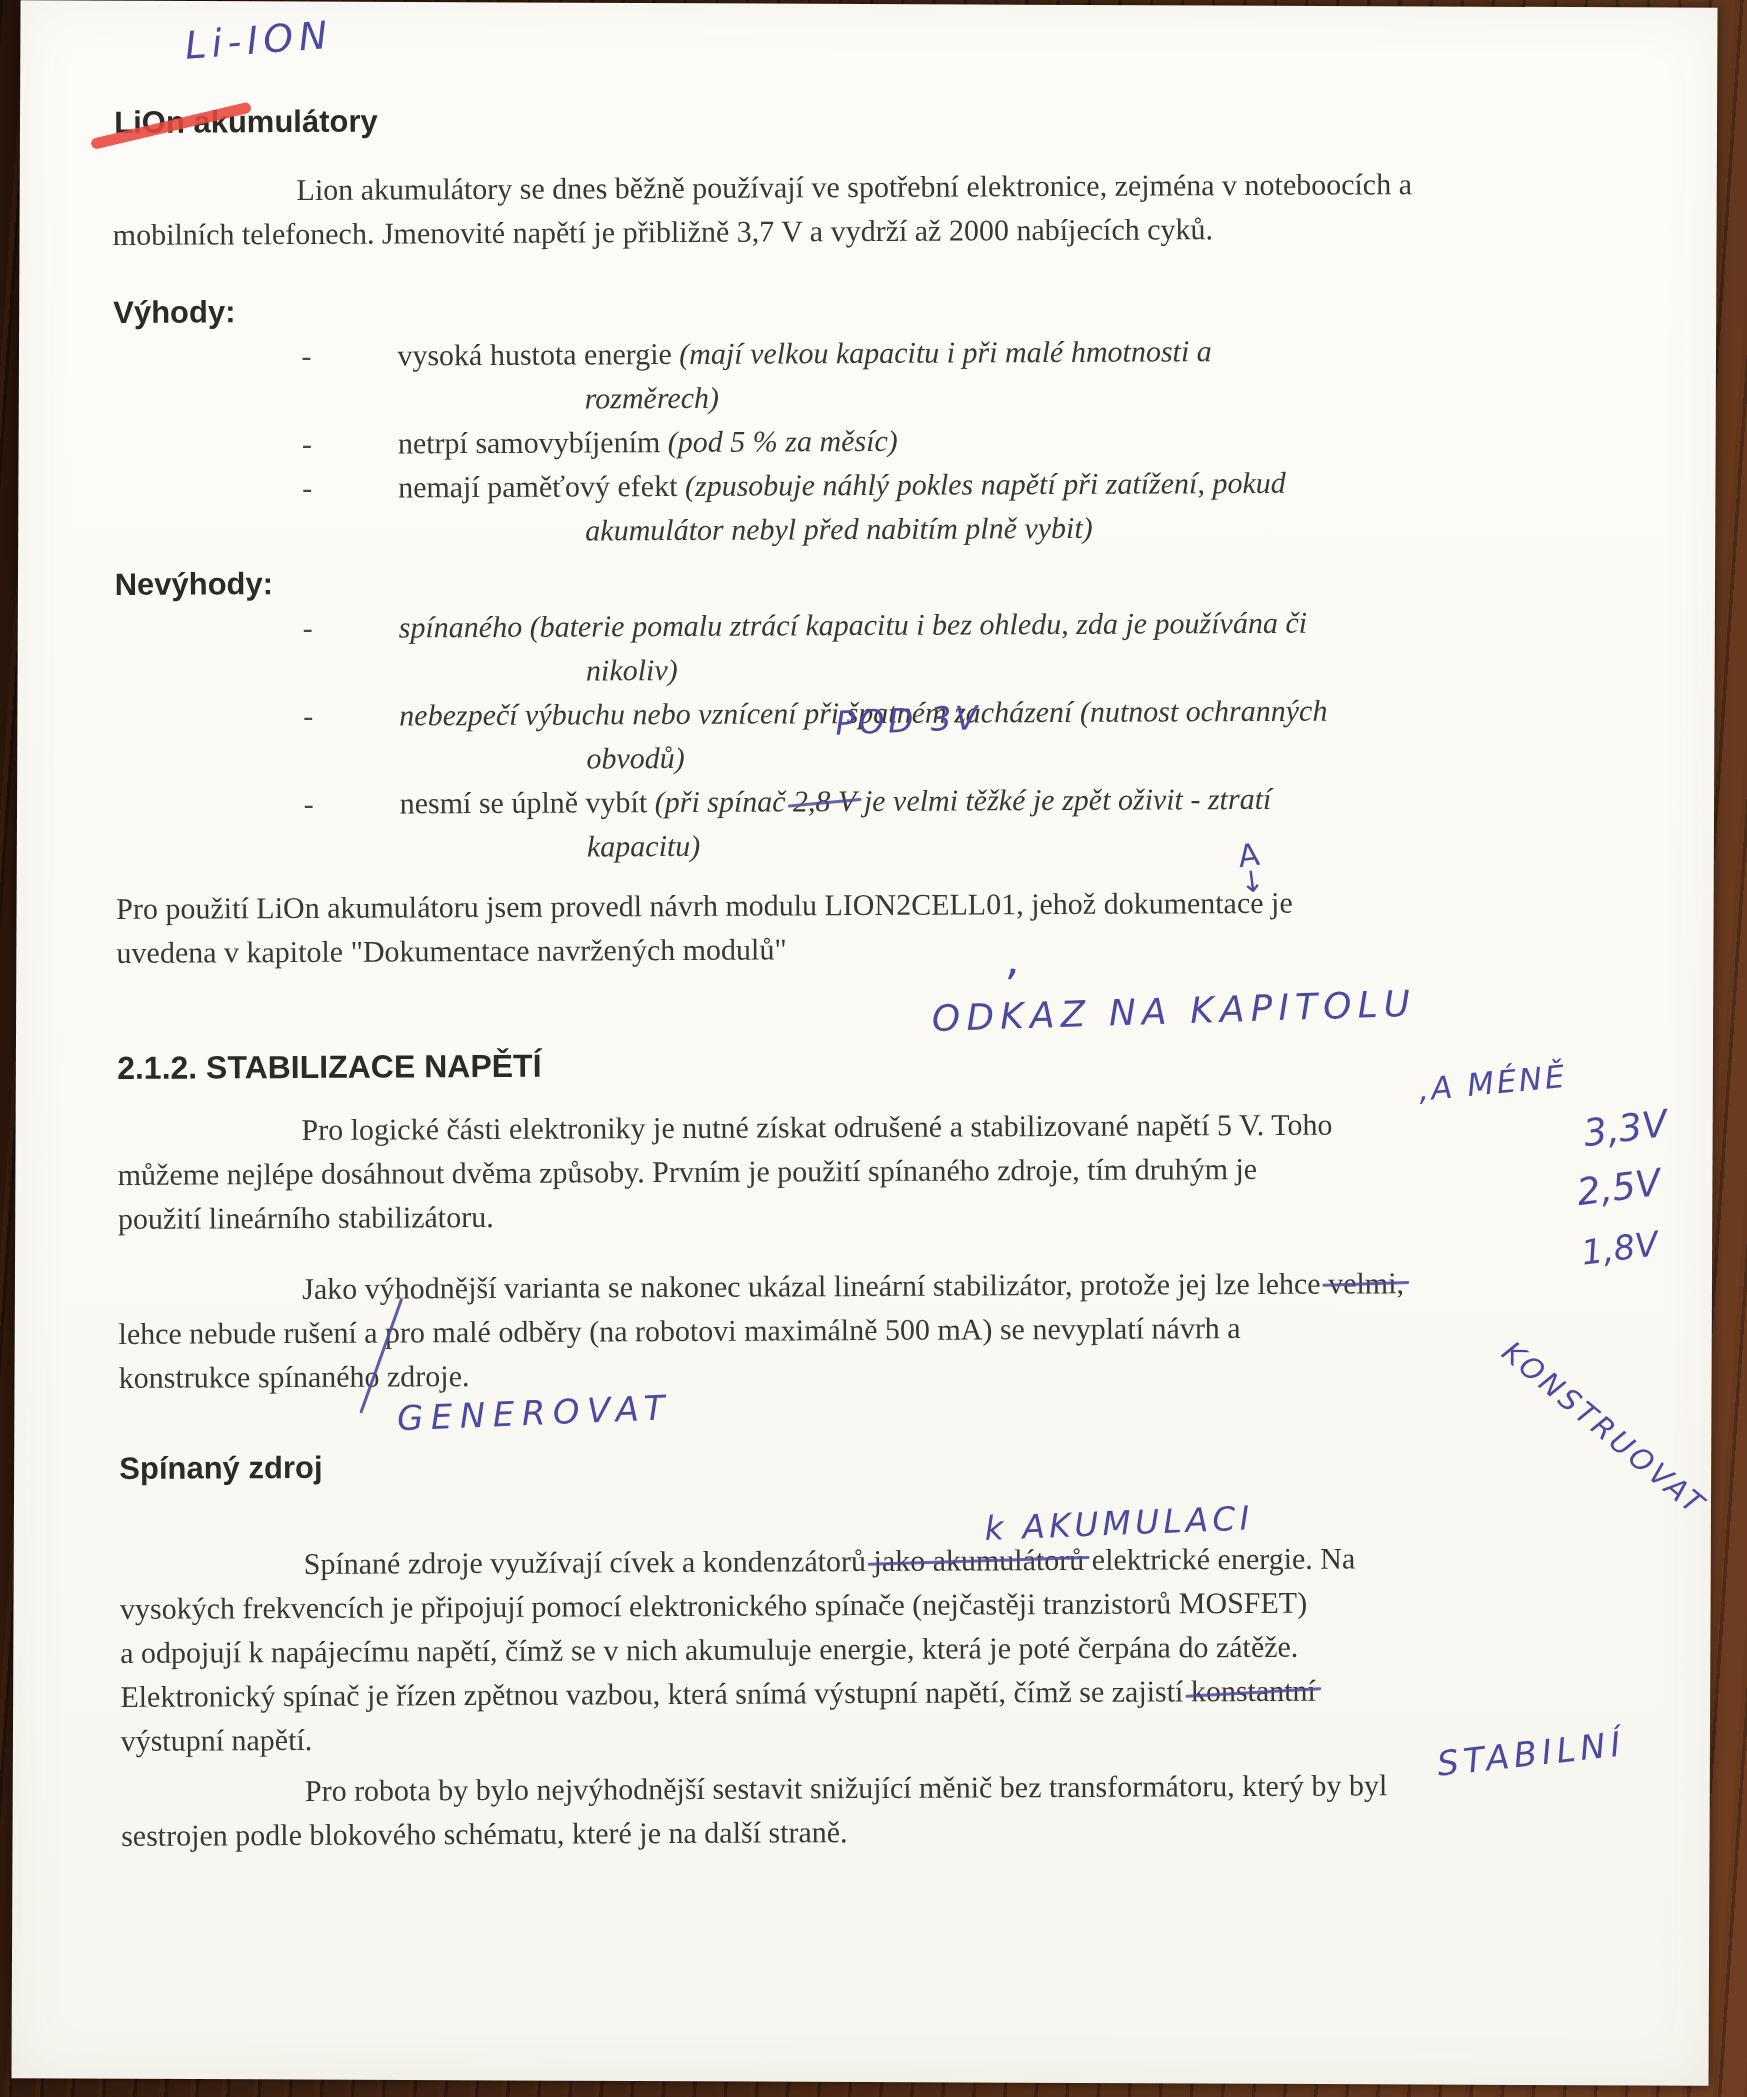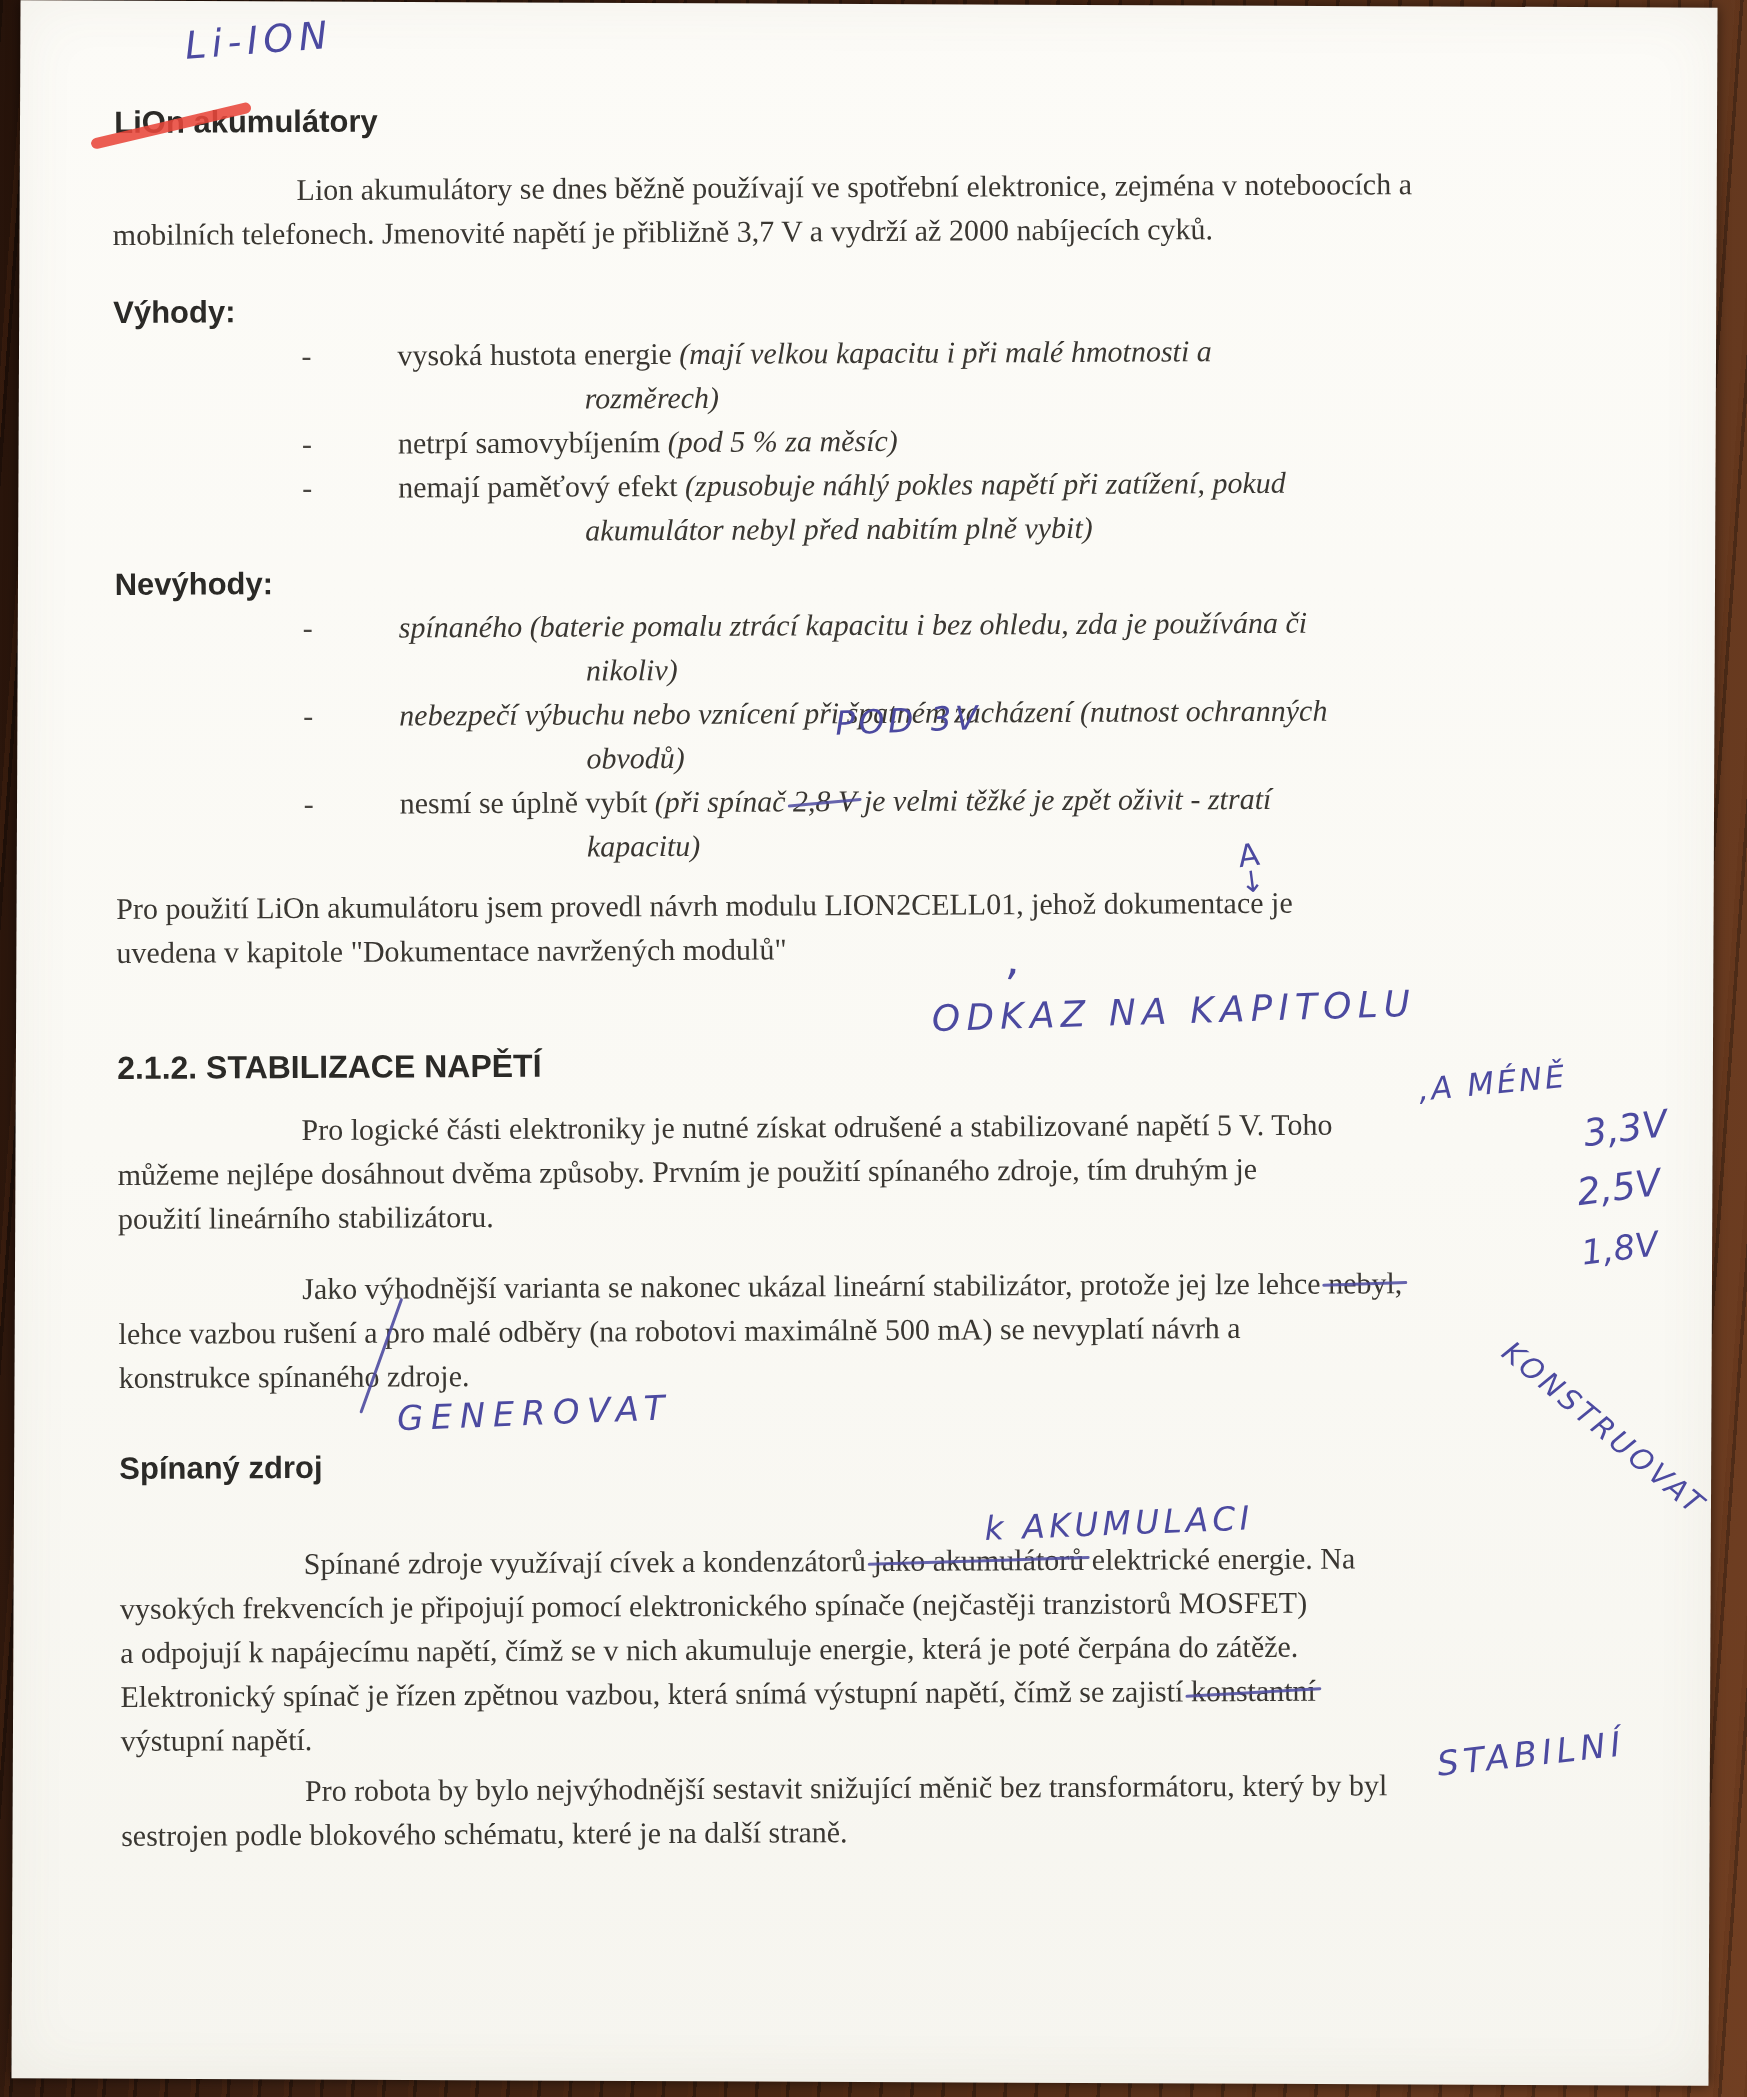--- a/index.html
+++ b/index.html
@@ -145,22 +145,22 @@
       <div class="ln">můžeme nejlépe dosáhnout dvěma způsoby. Prvním je použití spínaného zdroje, tím druhým je</div>
       <div class="ln">použití lineárního stabilizátoru.</div>
     </div>
 
     <div class="hw" style="left:1400px;top:1060px;font-size:31px;letter-spacing:2.7px;font-style:italic;transform:rotate(-5deg);">,A MÉNĚ</div>
     <div class="hw" style="left:1565px;top:1107px;font-size:37px;font-style:italic;transform:rotate(-7deg);">3,3V</div>
     <div class="hw" style="left:1558px;top:1166px;font-size:37px;font-style:italic;transform:rotate(-7deg);">2,5V</div>
     <div class="hw" style="left:1562px;top:1226px;font-size:34px;font-style:italic;transform:rotate(-7deg);">1,8V</div>
 
     <div class="abs" style="left:99px;top:1260px;">
-      <div class="ln ind"><span>Jako výhodnější varianta se nakonec ukázal lineární stabilizátor, protože jej lze lehce </span><span class="pen-strike flat">nebyl,</span></div>
-      <div class="ln"><span>lehce </span><span>vazbou</span><span> rušení a pro malé odběry (na robotovi maximálně 500 mA) se nevyplatí návrh a</span></div>
+      <div class="ln ind"><span>Jako výhodnější varianta se nakonec ukázal lineární stabilizátor, protože jej lze lehce </span><span class="pen-strike flat">velmi,</span></div>
+      <div class="ln"><span>lehce </span><span>nebude</span><span> rušení a pro malé odběry (na robotovi maximálně 500 mA) se nevyplatí návrh a</span></div>
       <div class="ln">konstrukce spínaného zdroje.</div>
     </div>
     <div class="slash-line"></div>
 
     <div class="hw" style="left:1501px;top:1330px;font-size:29px;letter-spacing:3.4px;font-style:italic;transform:rotate(40deg);transform-origin:left top;">KONSTRUOVAT</div>
 
     <div class="hw" style="left:377px;top:1385px;font-size:34px;letter-spacing:7.5px;font-style:italic;transform:rotate(-2deg);">GENEROVAT</div>
 
     <div class="abs sans ln" style="left:99px;top:1439px;font-size:31px;">Spínaný zdroj</div>
 

